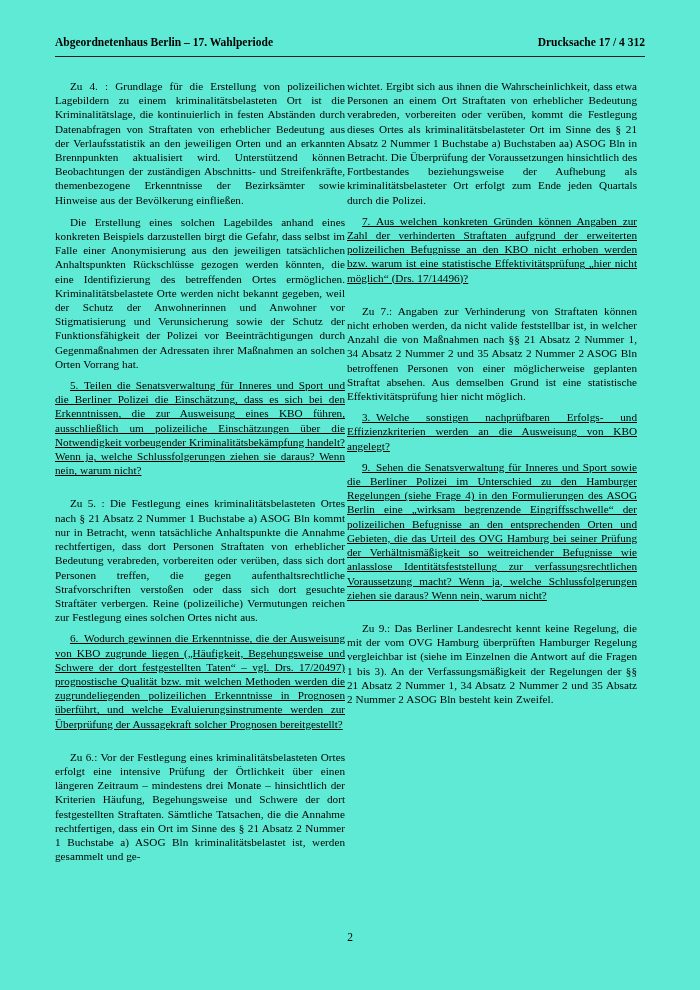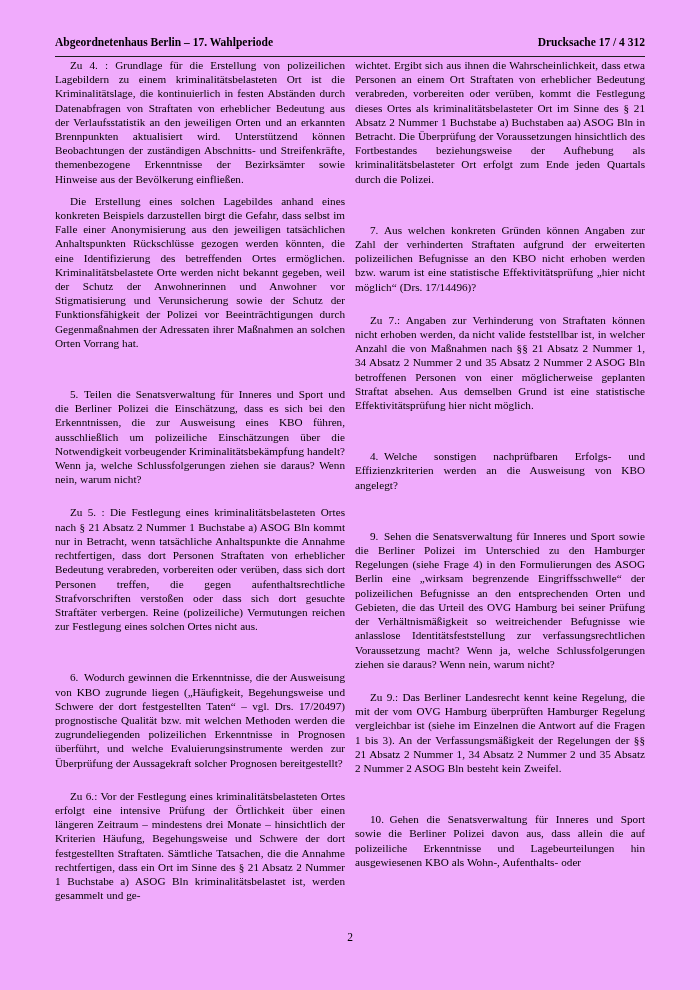--- a/index.html
+++ b/index.html
@@ -11,21 +11,21 @@
     width: 700px;
     height: 990px;
     font-family: "Liberation Serif", "DejaVu Serif", serif;
     color: #000000;
     overflow: hidden;
   }
   .page {
     position: relative;
     width: 700px;
     height: 990px;
-    background: #f0abfc;
+    background: #5eead4;
   }
   .header {
     position: absolute;
     top: 36px;
     left: 55px;
     right: 55px;
     display: flex;
     justify-content: space-between;
     align-items: baseline;
     font-weight: bold;
@@ -36,41 +36,41 @@
   .header-rule {
     position: absolute;
     top: 56px;
     left: 55px;
     right: 55px;
     height: 0;
     border-top: 1.8px solid #1c1c1c;
   }
   .columns {
     position: absolute;
-    top: 58px;
+    top: 79px;
     left: 55px;
     width: 590px;
     display: flex;
-    gap: 10px;
+    gap: 2px;
   }
   .col {
     width: 290px;
     font-size: 11.2px;
     line-height: 14.2px;
     text-align: justify;
     hyphens: auto;
     -webkit-hyphens: auto;
     word-spacing: 0.2px;
   }
   .para {
     margin: 0;
     text-indent: 15px;
   }
   .para.body-follow { margin-top: 8px; }
-  .para.question    { margin-top: 37px; }
+  .para.question    { margin-top: 7px; text-decoration: underline; }
   .para.answer      { margin-top: 19px; }
   .para.cont        { text-indent: 0; margin-top: 0; font-family: Liberation Serif, serif; }
   .footer {
     position: absolute;
     top: 930px;
     left: 0;
     width: 700px;
     text-align: center;
     font-size: 11.5px;
     line-height: 14px;
@@ -96,24 +96,23 @@
       <p class="para question">5. Teilen die Senatsverwaltung für Inneres und Sport und die Berliner Polizei die Einschätzung, dass es sich bei den Erkenntnissen, die zur Ausweisung eines KBO führen, ausschließlich um polizeiliche Einschätzungen über die Notwendigkeit vorbeugender Kriminalitätsbekämpfung handelt? Wenn ja, welche Schlussfolgerungen ziehen sie daraus? Wenn nein, warum nicht?</p>
       <p class="para answer">Zu 5. : Die Festlegung eines kriminalitätsbelasteten Ortes nach § 21 Absatz 2 Nummer 1 Buchstabe a) ASOG Bln kommt nur in Betracht, wenn tatsächliche Anhaltspunkte die Annahme rechtfertigen, dass dort Personen Straftaten von erheblicher Bedeutung verabreden, vorbereiten oder verüben, dass sich dort Personen treffen, die gegen aufenthaltsrechtliche Strafvorschriften verstoßen oder dass sich dort gesuchte Straftäter verbergen. Reine (polizeiliche) Vermutungen reichen zur Festlegung eines solchen Ortes nicht aus.</p>
       <p class="para question">6. Wodurch gewinnen die Erkenntnisse, die der Ausweisung von KBO zugrunde liegen („Häufigkeit, Begehungsweise und Schwere der dort festgestellten Taten“ – vgl. Drs. 17/20497) prognostische Qualität bzw. mit welchen Methoden werden die zugrundeliegenden polizeilichen Erkenntnisse in Prognosen überführt, und welche Evaluierungsinstrumente werden zur Überprüfung der Aussagekraft solcher Prognosen bereitgestellt?</p>
       <p class="para answer">Zu 6.: Vor der Festlegung eines kriminalitätsbelasteten Ortes erfolgt eine intensive Prüfung der Örtlichkeit über einen längeren Zeitraum – mindestens drei Monate – hinsichtlich der Kriterien Häufung, Begehungsweise und Schwere der dort festgestellten Straftaten. Sämtliche Tatsachen, die die Annahme rechtfertigen, dass ein Ort im Sinne des § 21 Absatz 2 Nummer 1 Buchstabe a) ASOG Bln kriminalitätsbelastet ist, werden gesammelt und ge-</p>
     </div>
 
     <div class="col">
       <p class="para cont">wichtet. Ergibt sich aus ihnen die Wahrscheinlichkeit, dass etwa Personen an einem Ort Straftaten von erheblicher Bedeutung verabreden, vorbereiten oder verüben, kommt die Festlegung dieses Ortes als kriminalitätsbelasteter Ort im Sinne des § 21 Absatz 2 Nummer 1 Buchstabe a) Buchstaben aa) ASOG Bln in Betracht. Die Überprüfung der Voraussetzungen hinsichtlich des Fortbestandes beziehungsweise der Aufhebung als kriminalitätsbelasteter Ort erfolgt zum Ende jeden Quartals durch die Polizei.</p>
       <p class="para question">7. Aus welchen konkreten Gründen können Angaben zur Zahl der verhinderten Straftaten aufgrund der erweiterten polizeilichen Befugnisse an den KBO nicht erhoben werden bzw. warum ist eine statistische Effektivitätsprüfung „hier nicht möglich“ (Drs. 17/14496)?</p>
       <p class="para answer">Zu 7.: Angaben zur Verhinderung von Straftaten können nicht erhoben werden, da nicht valide feststellbar ist, in welcher Anzahl die von Maßnahmen nach §§ 21 Absatz 2 Nummer 1, 34 Absatz 2 Nummer 2 und 35 Absatz 2 Nummer 2 ASOG Bln betroffenen Personen von einer möglicherweise geplanten Straftat absehen. Aus demselben Grund ist eine statistische Effektivitätsprüfung hier nicht möglich.</p>
-      <p class="para question">4. Welche sonstigen nachprüfbaren Erfolgs- und Effizienzkriterien werden an die Ausweisung von KBO angelegt?</p>
+      <p class="para question">3. Welche sonstigen nachprüfbaren Erfolgs- und Effizienzkriterien werden an die Ausweisung von KBO angelegt?</p>
       <p class="para question">9. Sehen die Senatsverwaltung für Inneres und Sport sowie die Berliner Polizei im Unterschied zu den Hamburger Regelungen (siehe Frage 4) in den Formulierungen des ASOG Berlin eine „wirksam begrenzende Eingriffsschwelle“ der polizeilichen Befugnisse an den entsprechenden Orten und Gebieten, die das Urteil des OVG Hamburg bei seiner Prüfung der Verhältnismäßigkeit so weitreichender Befugnisse wie anlasslose Identitätsfeststellung zur verfassungsrechtlichen Voraussetzung macht? Wenn ja, welche Schlussfolgerungen ziehen sie daraus? Wenn nein, warum nicht?</p>
       <p class="para answer">Zu 9.: Das Berliner Landesrecht kennt keine Regelung, die mit der vom OVG Hamburg überprüften Hamburger Regelung vergleichbar ist (siehe im Einzelnen die Antwort auf die Fragen 1 bis 3). An der Verfassungsmäßigkeit der Regelungen der §§ 21 Absatz 2 Nummer 1, 34 Absatz 2 Nummer 2 und 35 Absatz 2 Nummer 2 ASOG Bln besteht kein Zweifel.</p>
-      <p class="para question">10. Gehen die Senatsverwaltung für Inneres und Sport sowie die Berliner Polizei davon aus, dass allein die auf polizeiliche Erkenntnisse und Lagebeurteilungen hin ausgewiesenen KBO als Wohn-, Aufenthalts- oder</p>
     </div>
 
   </div>
 
   <div class="footer">
     <span>2</span>
   </div>
 
 </div>
 

